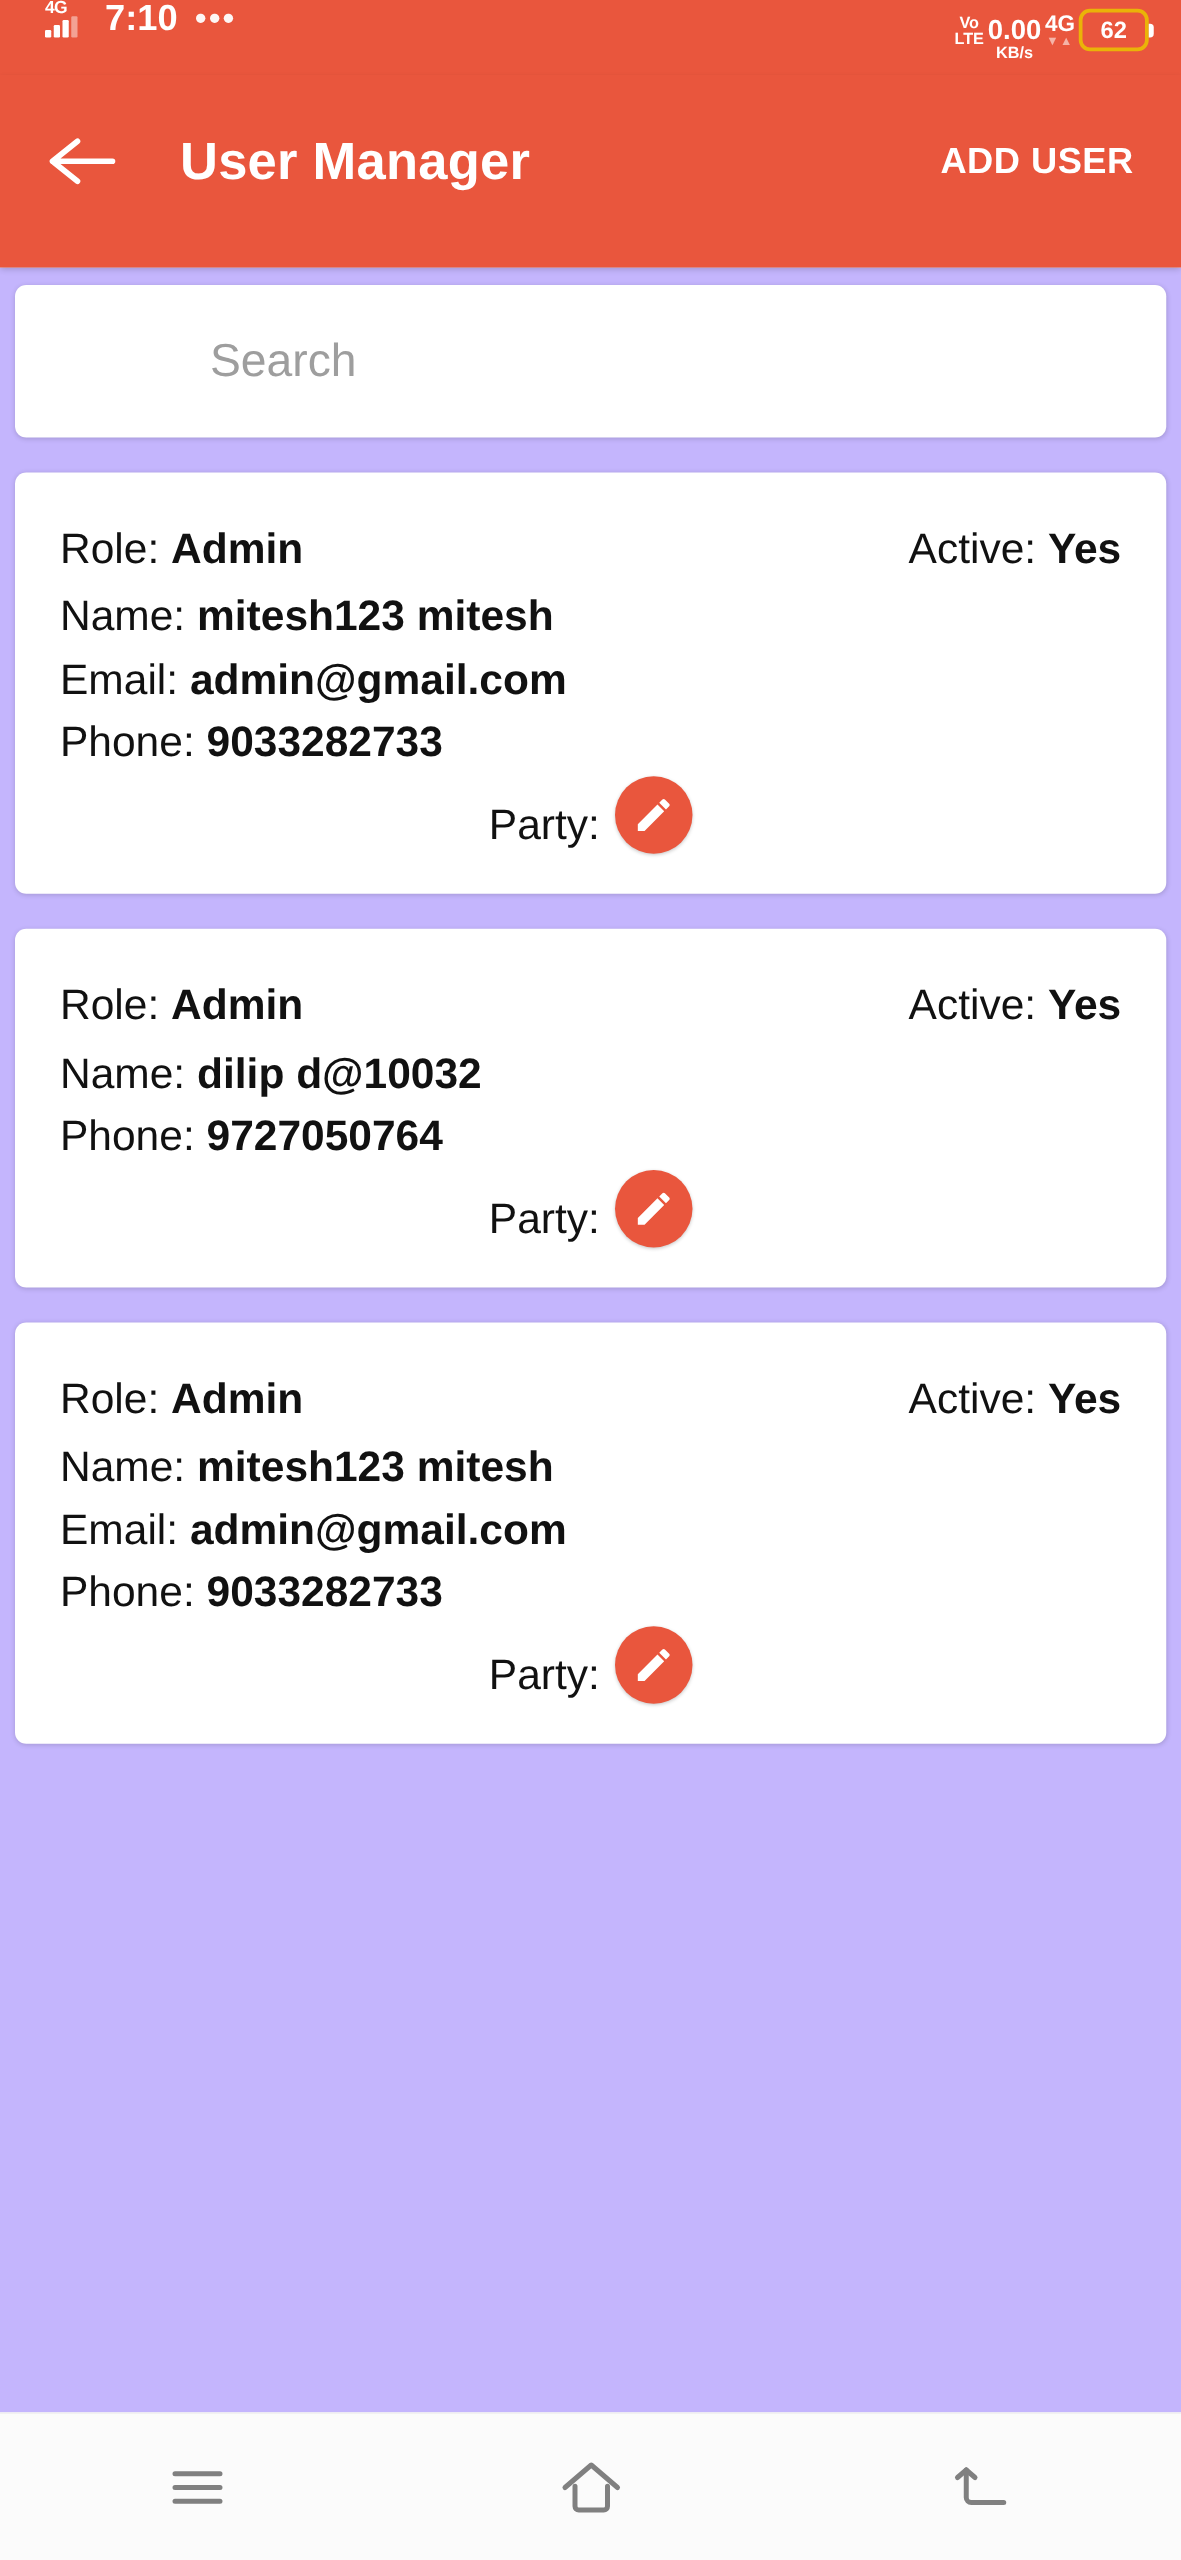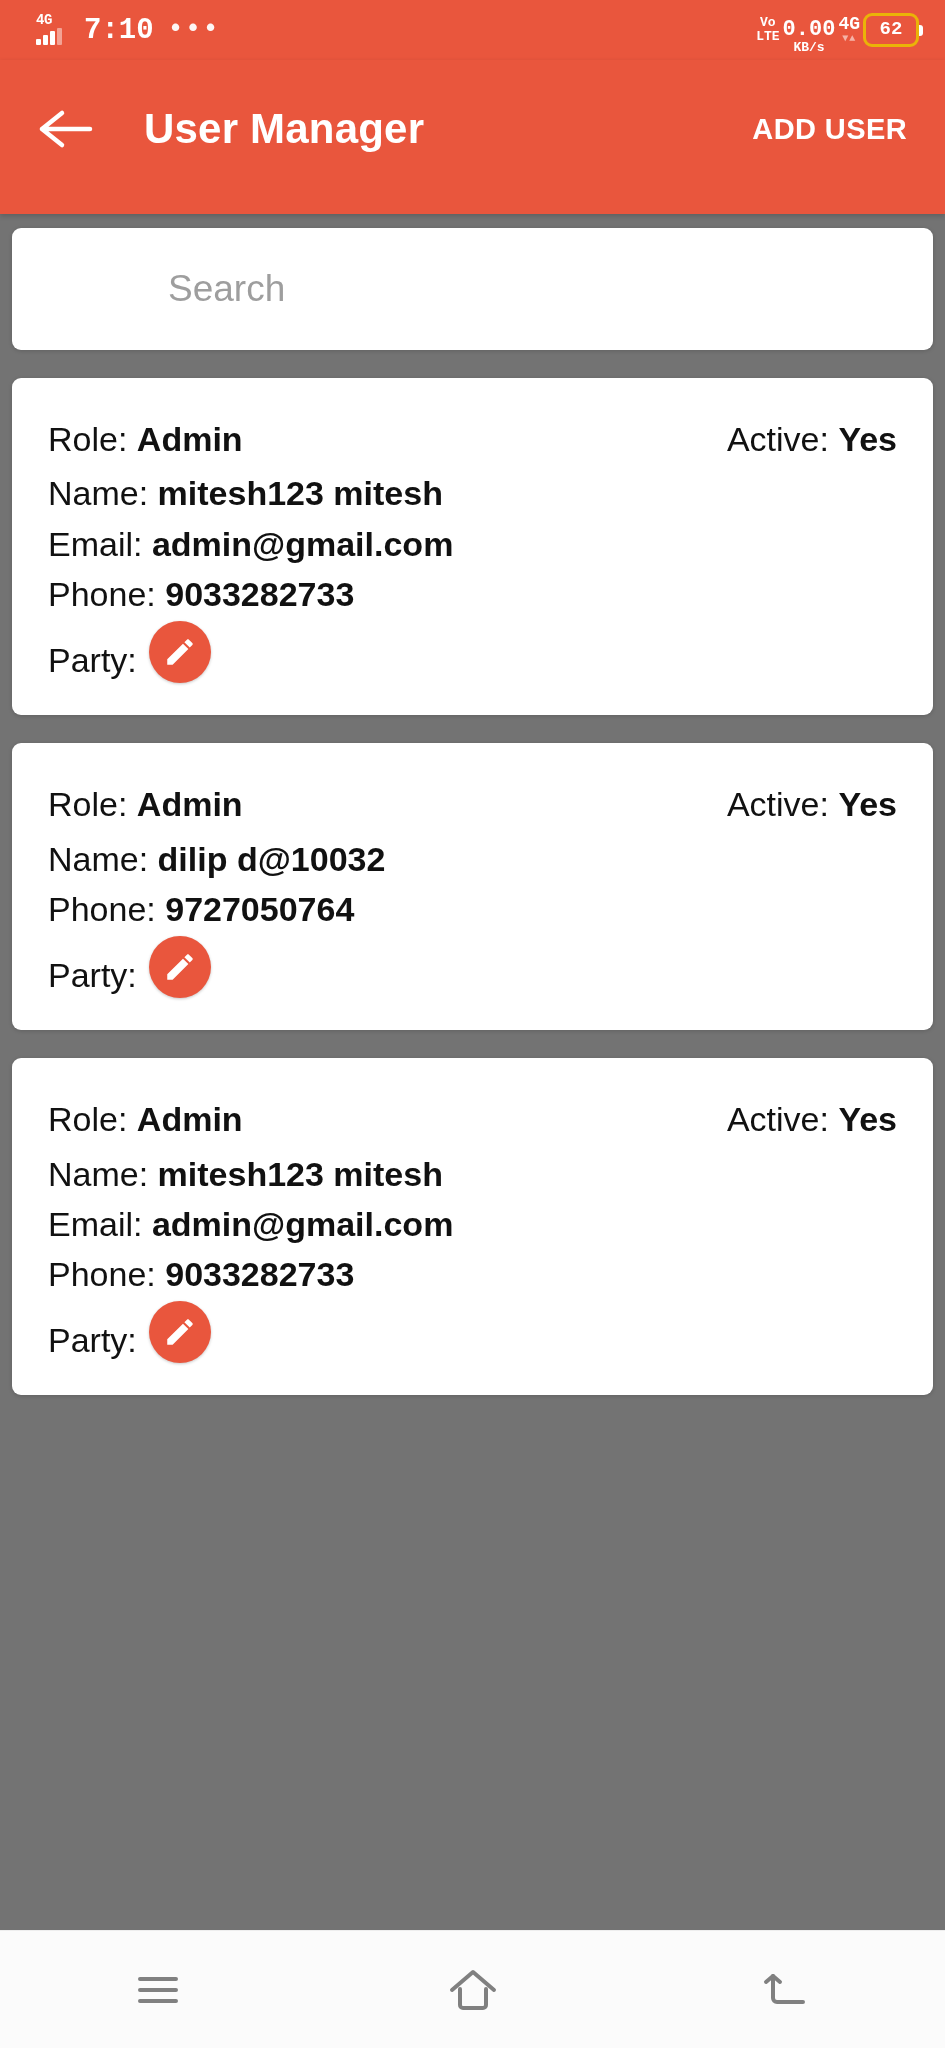--- a/index.html
+++ b/index.html
@@ -14,25 +14,24 @@
     font-family: "Liberation Sans", sans-serif;
     background: #f7f7f7;
     position: relative;
   }
 
   
   .status-bar {
     height: 60px;
     background: #e9563d;
     display: flex;
-    align-items: center;
+    align-items: flex-start;
     justify-content: space-between;
     padding: 0 26px 0 36px;
     color: #ffffff;
-    font-family: Liberation Mono, monospace;
   }
   .status-left, .status-right {
     display: flex;
     align-items: center;
   }
   .status-left { gap: 14px; }
   .status-right { gap: 3px; }
 
   .signal-icon {
     position: relative;
@@ -182,21 +181,21 @@
     white-space: nowrap;
   }
 
   
   .content {
     position: absolute;
     top: 214px;
     left: 0;
     right: 0;
     bottom: 118px;
-    background: #737373;
+    background: #c4b5fd;
     padding: 0 12px;
   }
 
   .card {
     background: #ffffff;
     border-radius: 9px;
     box-shadow: 0 1px 4px rgba(0,0,0,0.16);
   }
 
   .search-card {
@@ -237,21 +236,21 @@
     white-space: nowrap;
   }
   .field b { font-weight: bold; }
   .field .lbl { font-weight: normal; }
 
   .rows { margin-top: 4px; }
 
   .fab-row {
     display: flex;
     align-items: flex-end;
-    justify-content: flex-start;
+    justify-content: center;
     margin-top: 2px;
     gap: 12px;
   }
 
   .fab-edit {
     width: 62px;
     height: 62px;
     border-radius: 50%;
     background: #e9563d;
     display: flex;

